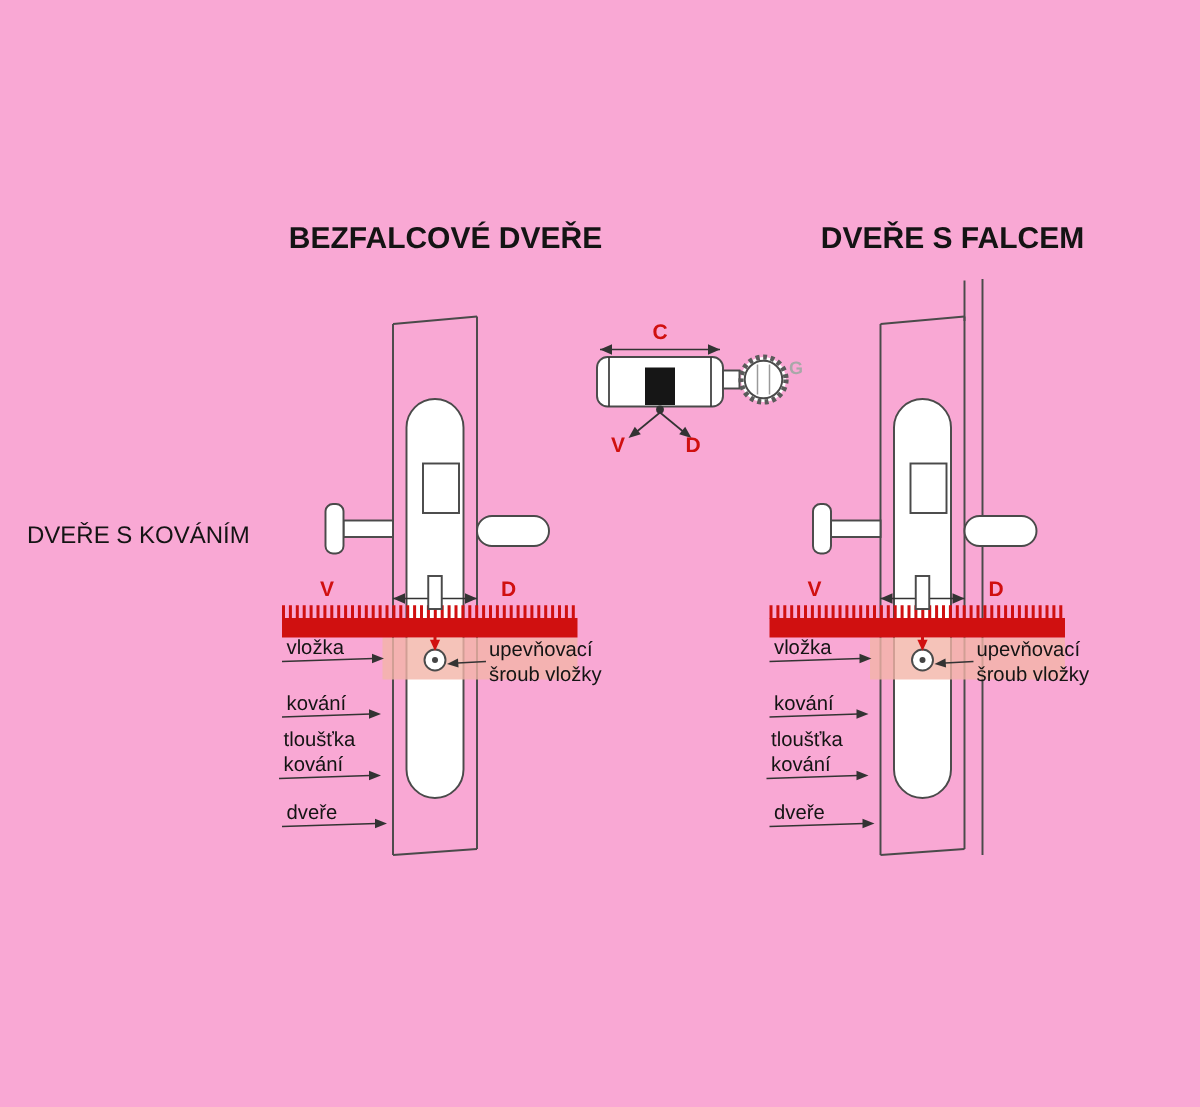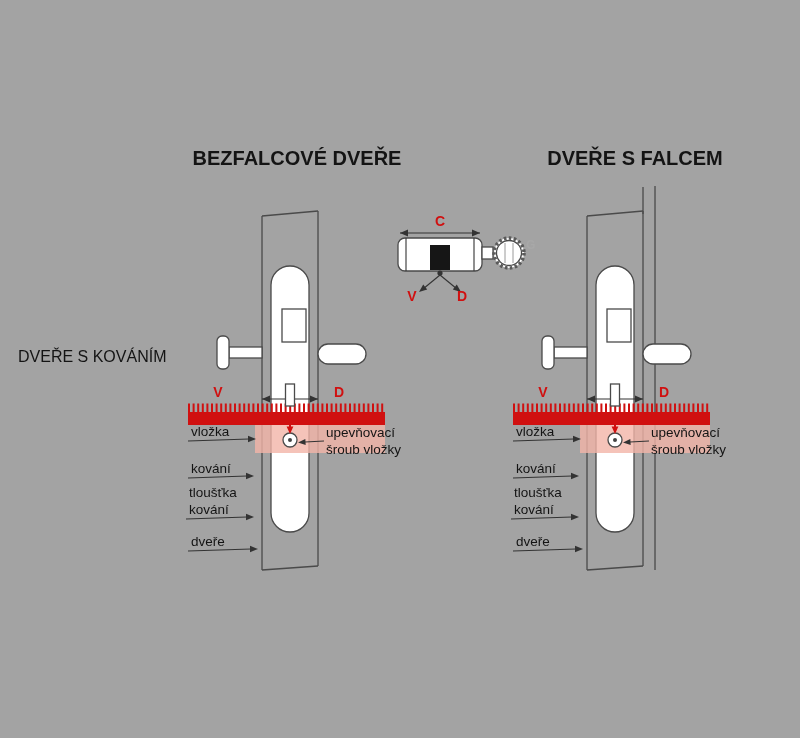--- a/index.html
+++ b/index.html
@@ -1,17 +1,17 @@
 <!DOCTYPE html>
 <html style="--red: #d01010; --pink: #f3b4a8;"><head>
 <meta charset="utf-8">
 <style>
   :root { --red:#d01010; --pink:#f3b4a8; }
   html,body { margin:0; padding:0; background:#ffffff; }
-  .stage { width:800px; height:738px; position:relative; background:#a3a3a3; }
+  .stage { width:800px; height:738px; position:relative; background:#f9a8d4; }
   svg { display:block; }
   .ol   { fill:#ffffff; stroke:#4a4a4a; stroke-width:1.3; }
   .ln   { stroke:#4a4a4a; stroke-width:1.3; fill:none; }
   .thin { stroke:#333333; stroke-width:1.1; fill:none; }
   .ah   { fill:#333333; stroke:none; }
   .title { font:bold 20px "Liberation Sans", sans-serif; fill:#141414; }
   .side  { font:16px "Liberation Sans", sans-serif; fill:#141414; }
   .lbl   { font:13.5px "Liberation Sans", sans-serif; fill:#141414; }
   .redl  { font:bold 14px "Liberation Sans", sans-serif; fill:var(--red); }
   .grayl { font:bold 12px "Liberation Sans", sans-serif; fill:#a8a8a8; }

